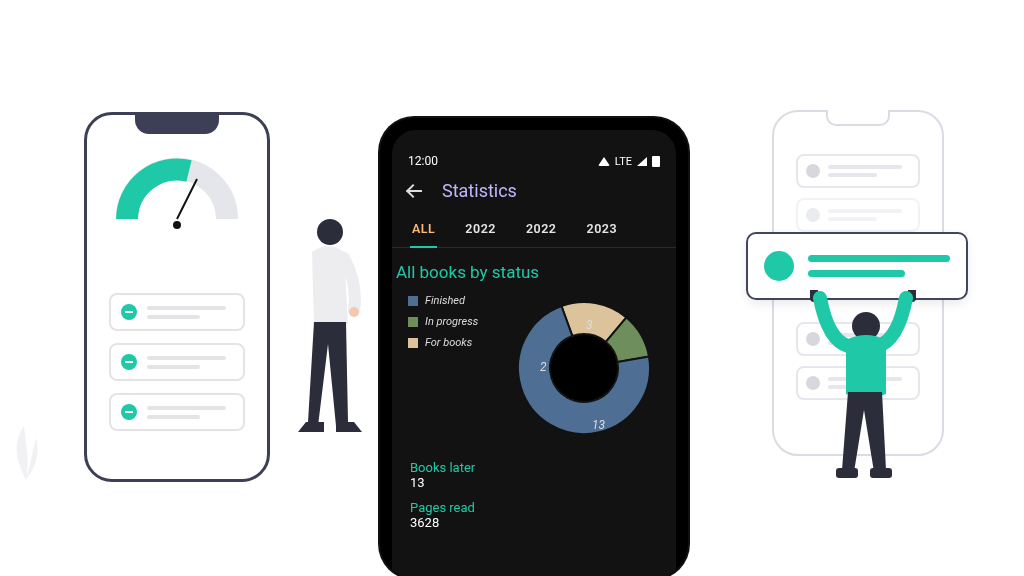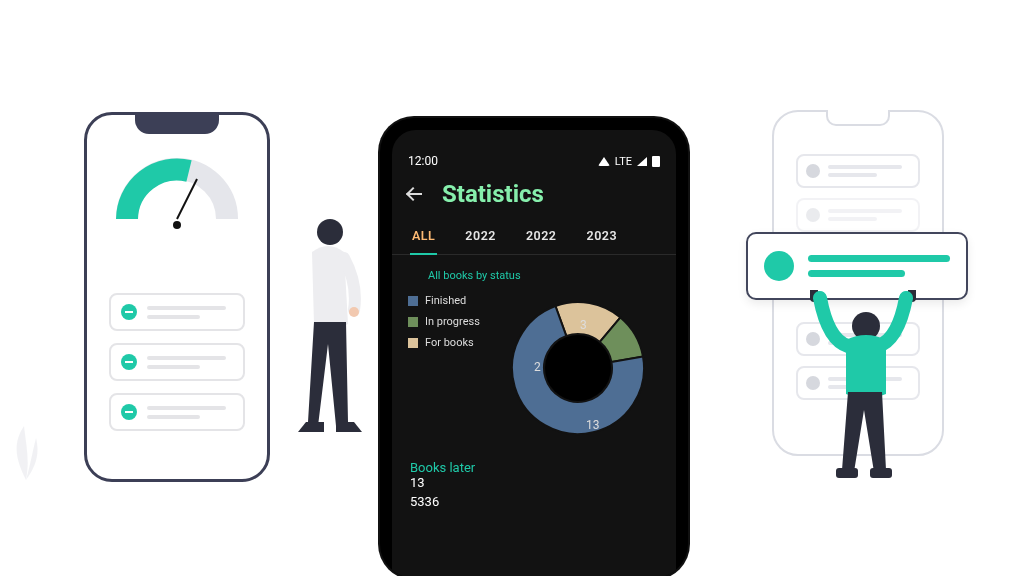--- a/index.html
+++ b/index.html
@@ -100,35 +100,35 @@
   }
   .back-arrow{
     width:18px;height:18px;position:relative;cursor:pointer;
   }
   .back-arrow::before{
     content:"";position:absolute;left:2px;top:8px;width:14px;height:2px;background:#ddd;
   }
   .back-arrow::after{
     content:"";position:absolute;left:2px;top:4px;width:8px;height:8px;border-left:2px solid #ddd;border-bottom:2px solid #ddd;transform:rotate(45deg);
   }
-  .app-title{font-size:24px;font-weight:700;color:#86efac;}
+  .app-title{font-size:18px;font-weight:400;color:#c4b5fd;}
 
   .tabs{
     display:flex; gap:26px; padding:4px 18px 0; font-size:12.5px; font-weight:600;
     border-bottom:1px solid #2a2a2a;
   }
   .tab{color:#e5e5e5;padding:6px 2px 10px;cursor:pointer;letter-spacing:0.5px;}
   .tab.active{color:#fdba74;border-bottom:2px solid #1FC9A8;margin-bottom:-1px;}
 
   .section-title{
-    color:#1FC9A8; font-size:11px; padding:14px 36px 6px;
+    color:#1FC9A8; font-size:17px; padding:14px 4px 6px;
   }
 
   .chart-area{
-    display:flex; gap:4px; padding:0 16px 6px;
+    display:flex; gap:10px; padding:0 16px 6px;font-style:italic;
   }
   .legend{font-size:11px;color:#ddd;display:flex;flex-direction:column;gap:8px;padding-top:6px;min-width:86px;}
   .lg{display:flex;align-items:center;gap:7px;}
   .sw{width:10px;height:10px;}
 
   .donut-wrap{position:relative;width:160px;height:160px;}
   .donut-labels span{position:absolute;font-size:12px;color:#ddd;}
   .dl-a{left:82px;top:30px;} 
   .dl-b{left:36px;top:72px;} 
   .dl-c{left:88px;top:130px;} 
@@ -270,21 +270,22 @@
         <div class="donut-labels">
           <span class="dl-a">3</span>
           <span class="dl-b">2</span>
           <span class="dl-c">13</span>
         </div>
       </div>
     </div>
 
     <div class="stat-label">Books later</div>
     <div class="stat-val">13</div>
-    <div class="stat-val">5336</div>
+    <div class="stat-label">Pages read</div>
+    <div class="stat-val">3628</div>
 
   </div>
 </div>
 
 <div class="illus-phone-right">
   <div class="notch"></div>
   <div class="mini-card mc1">
       <span class="dot"></span>
       <span class="mlines"></span>
     </div>

